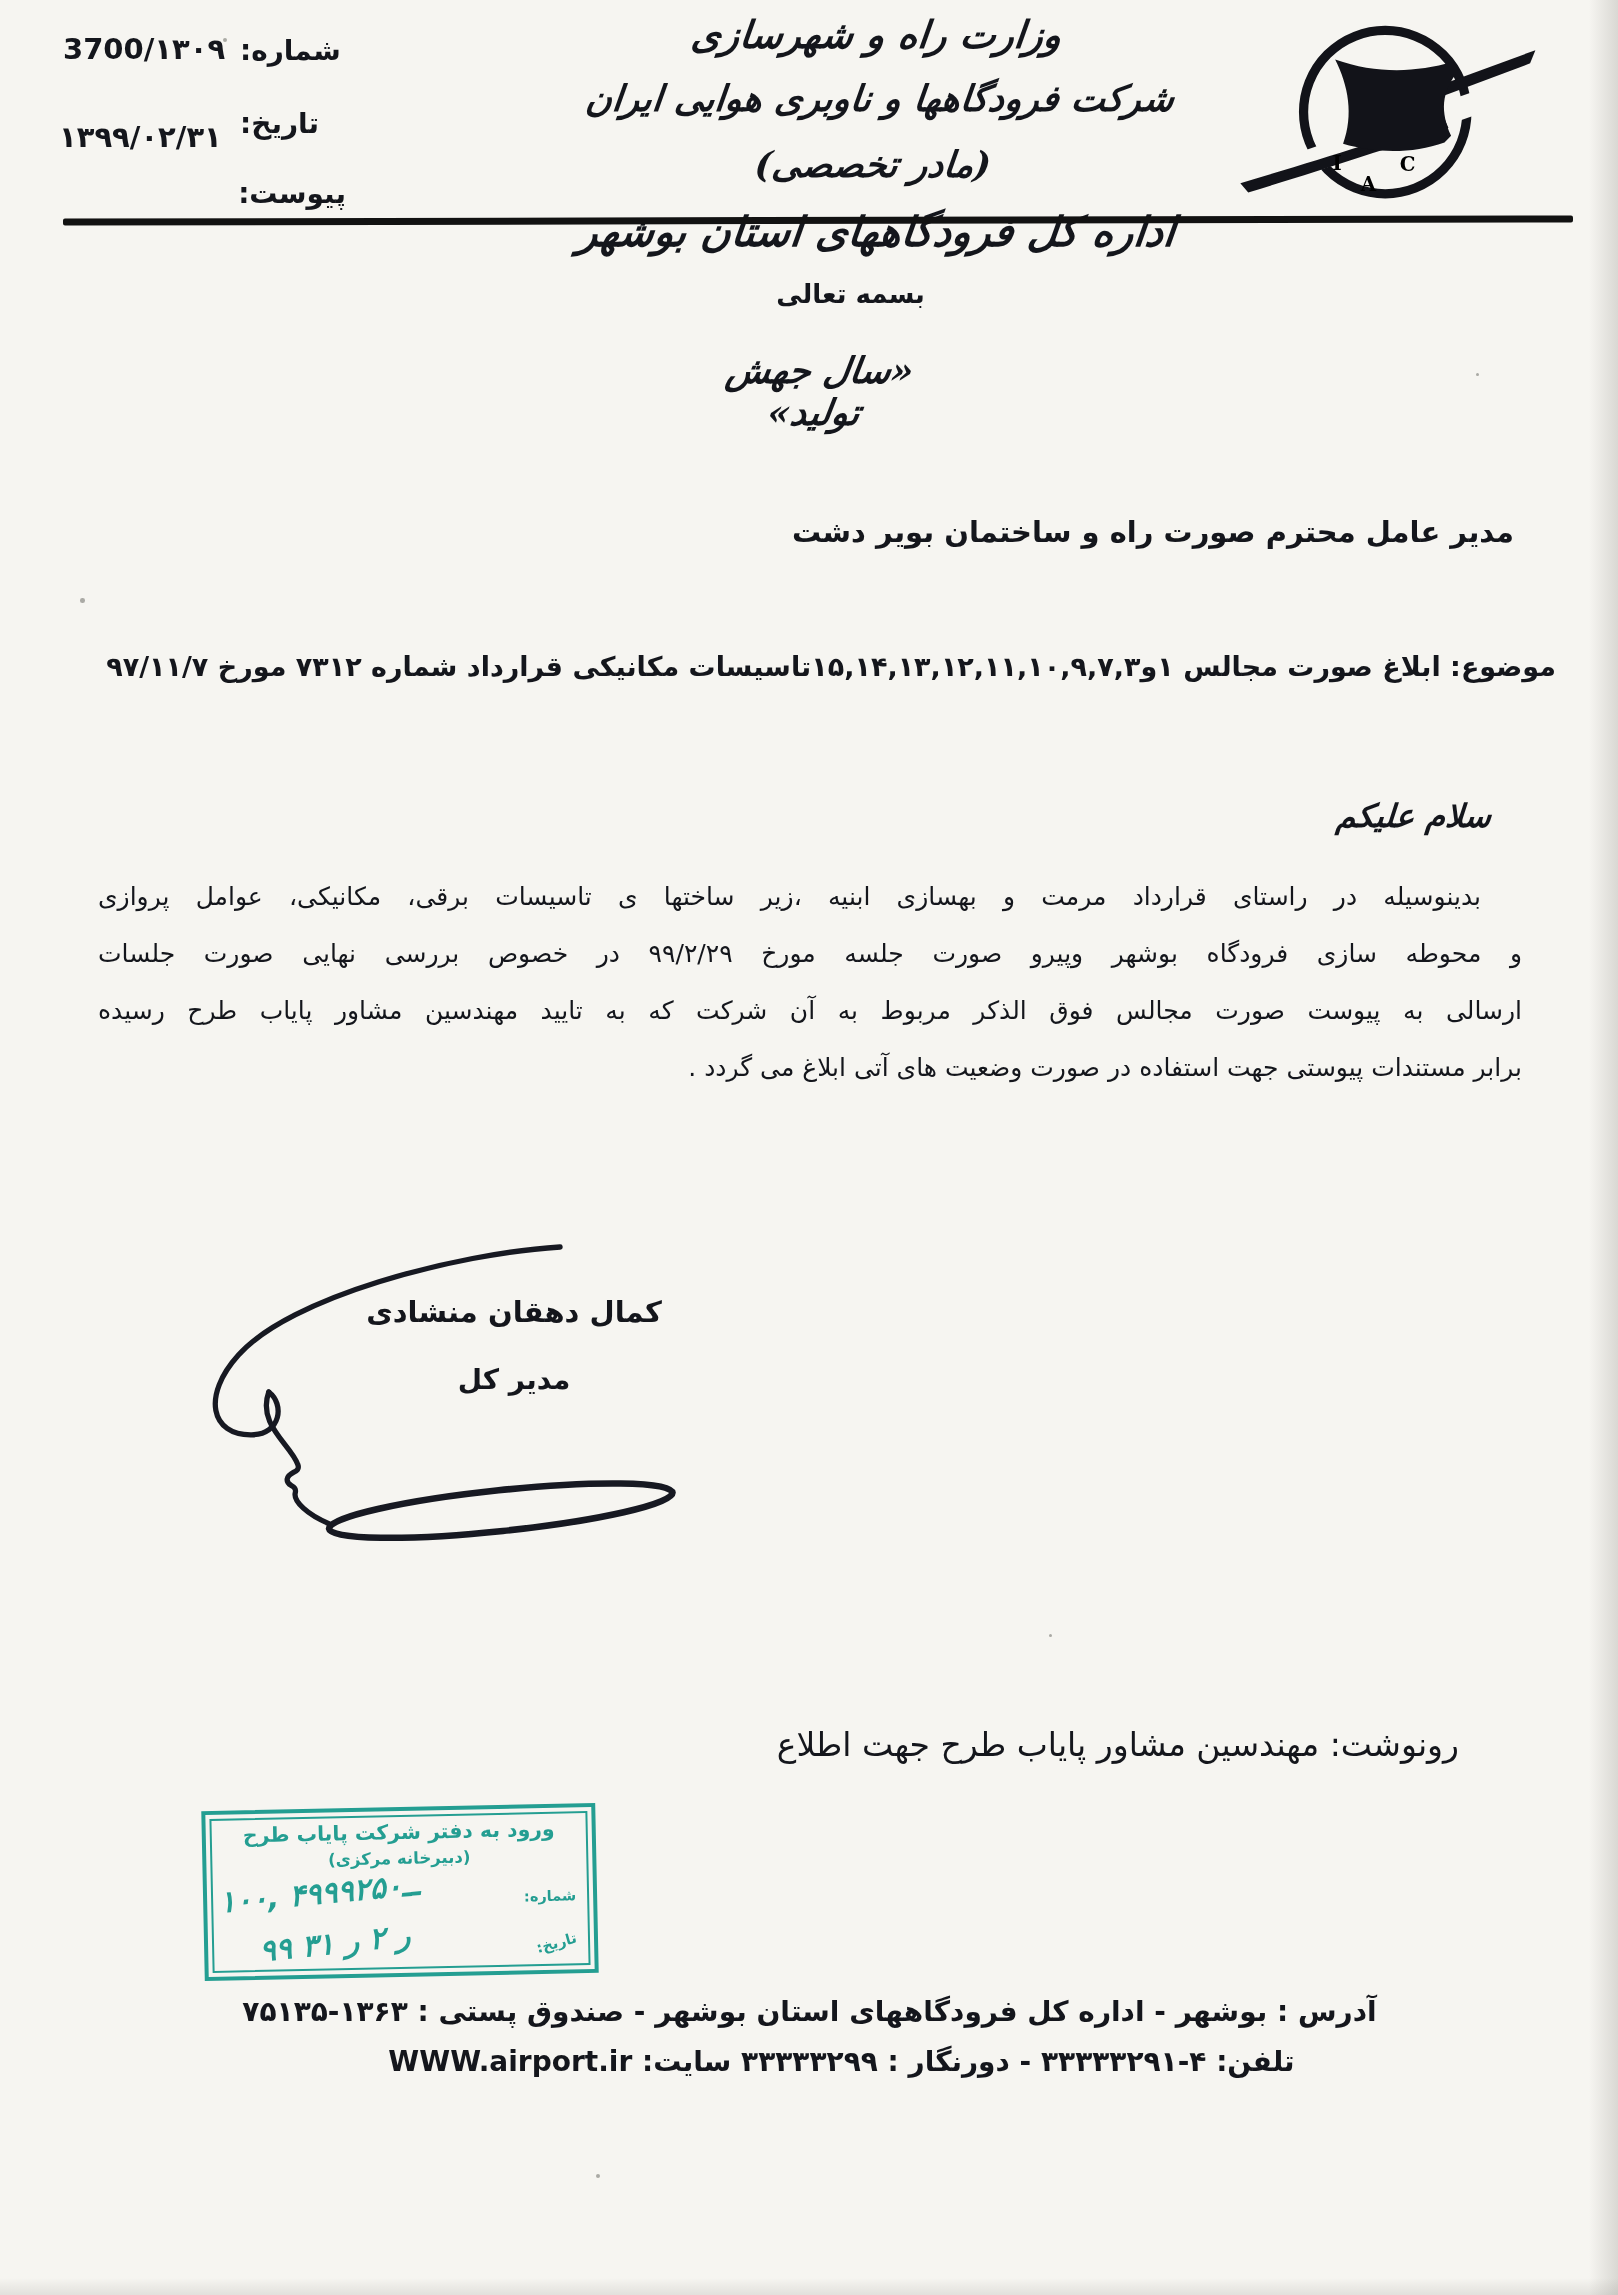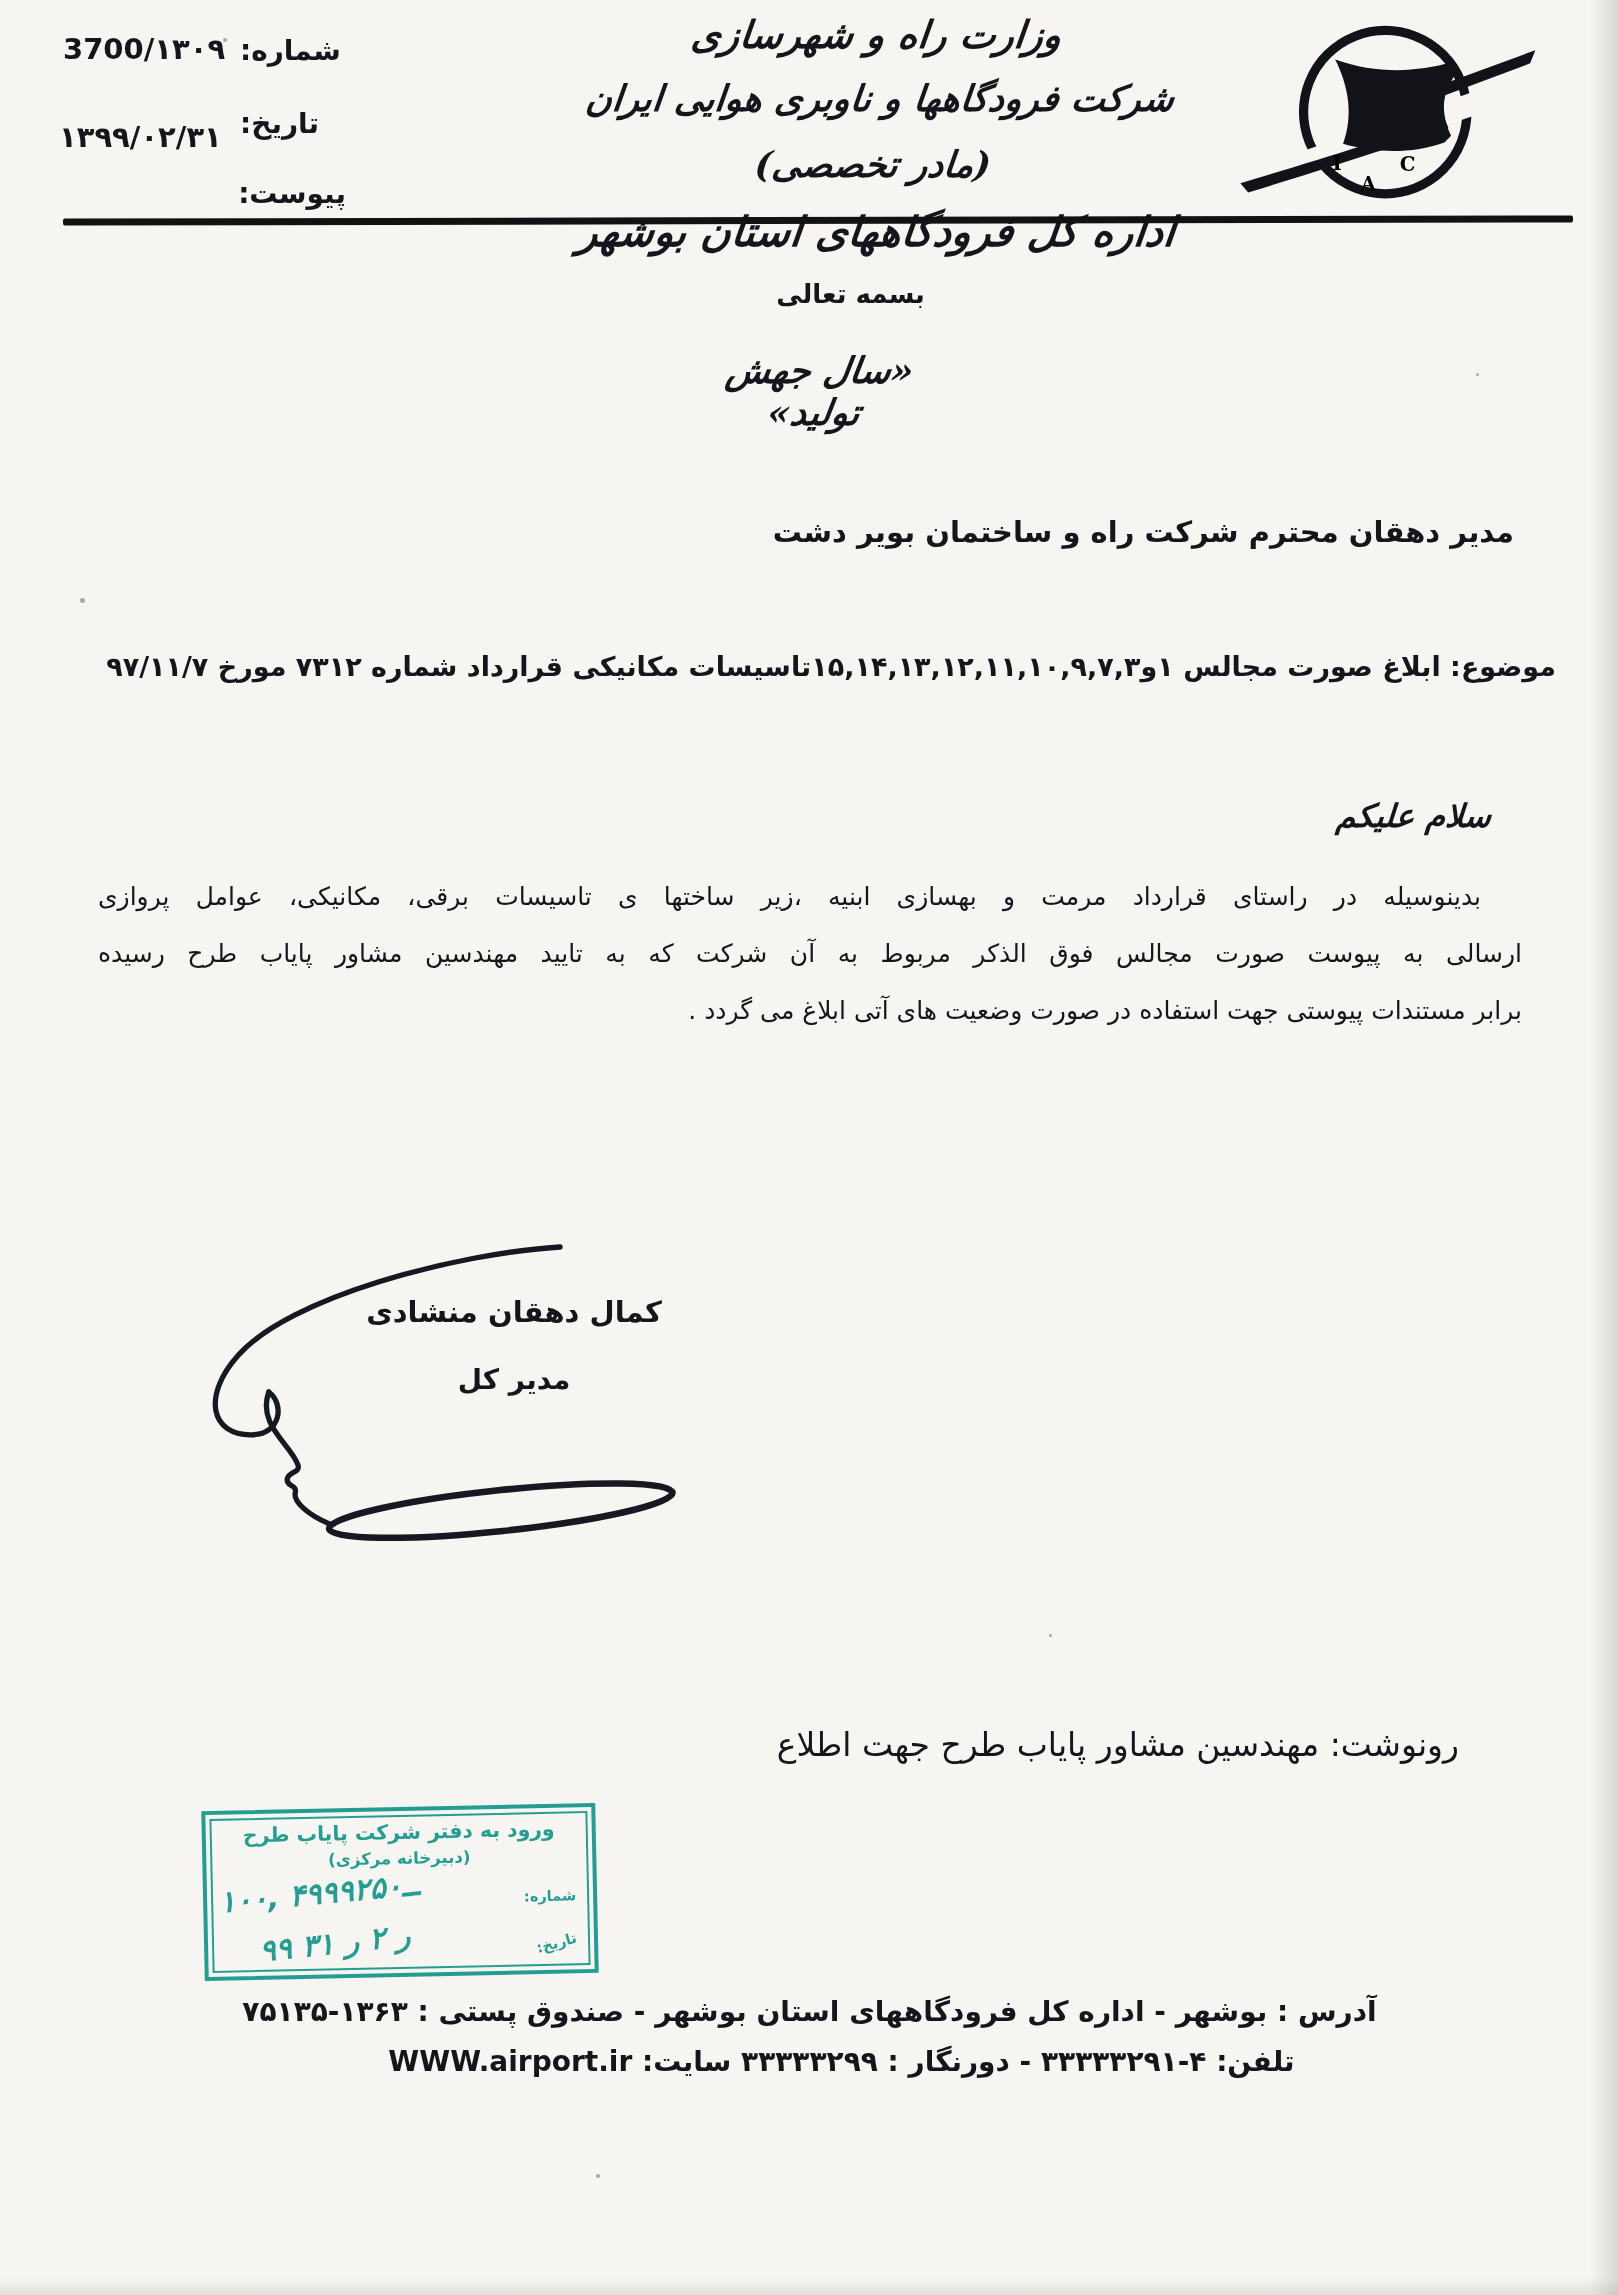--- a/index.html
+++ b/index.html
@@ -134,28 +134,29 @@
     <text x="156" y="240" font-size="30">I</text>
     <text x="208" y="272" font-size="30">A</text>
     <text x="268" y="242" font-size="30">C</text>
   </svg>
 
   <div class="abs rule"></div>
 
   <div class="abs basmala">بسمه تعالی</div>
   <div class="abs slogan">«سال جهش تولید»</div>
 
-  <div class="abs recipient">مدیر دهقان محترم شرکت راه و ساختمان بویر دشت</div>
+  <div class="abs recipient">مدیر عامل محترم صورت راه و ساختمان بویر دشت</div>
 
   <div class="abs subject">موضوع: ابلاغ صورت مجالس ۱و۳,‏۷,‏۹,‏۱۰,‏۱۱,‏۱۲,‏۱۳,‏۱۴,‏۱۵تاسیسات مکانیکی قرارداد شماره ۷۳۱۲ مورخ ۹۷/۱۱/۷</div>
 
   <div class="abs salutation">سلام علیکم</div>
 
   <div class="abs body-block">
     <div class="body-line first">بدینوسیله در راستای قرارداد مرمت و بهسازی ابنیه ،زیر ساختها ی تاسیسات برقی، مکانیکی، عوامل پروازی</div>
+    <div class="body-line">و محوطه سازی فرودگاه بوشهر وپیرو صورت جلسه مورخ ۹۹/۲/۲۹ در خصوص بررسی نهایی صورت جلسات</div>
     <div class="body-line">ارسالی به پیوست صورت مجالس فوق الذکر مربوط به آن شرکت که به تایید مهندسین مشاور پایاب طرح رسیده</div>
     <div class="body-line last">برابر مستندات پیوستی جهت استفاده در صورت وضعیت های آتی ابلاغ می گردد .</div>
   </div>
 
   <svg class="abs sig-svg" viewBox="0 0 880 520">
     <g fill="none" stroke="#171922" stroke-width="8" stroke-linecap="round">
       <path d="M560,62 C400,72 150,138 72,226 C16,288 30,348 92,347 C137,346 142,300 118,282"></path>
       <path d="M118,282 C100,332 152,362 162,392 C167,405 148,402 146,414 C144,426 162,422 158,436 C156,448 176,468 210,482"></path>
       <ellipse cx="470" cy="462" rx="262" ry="31" stroke-width="10" transform="rotate(-6 470 462)"></ellipse>
     </g>

